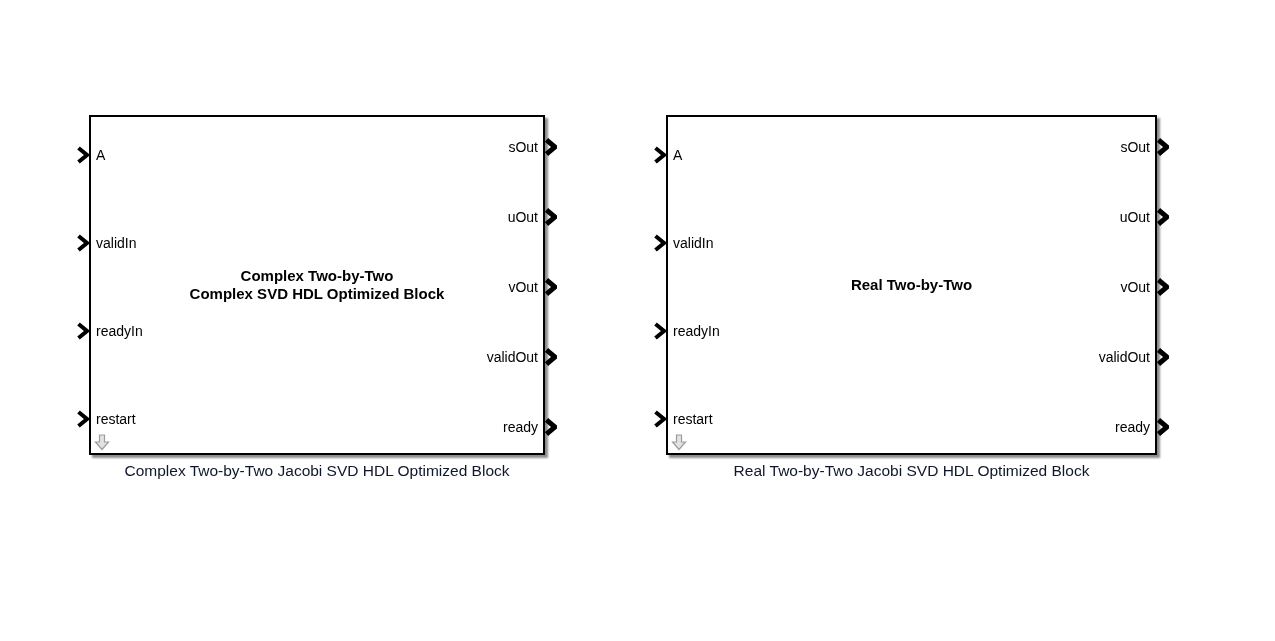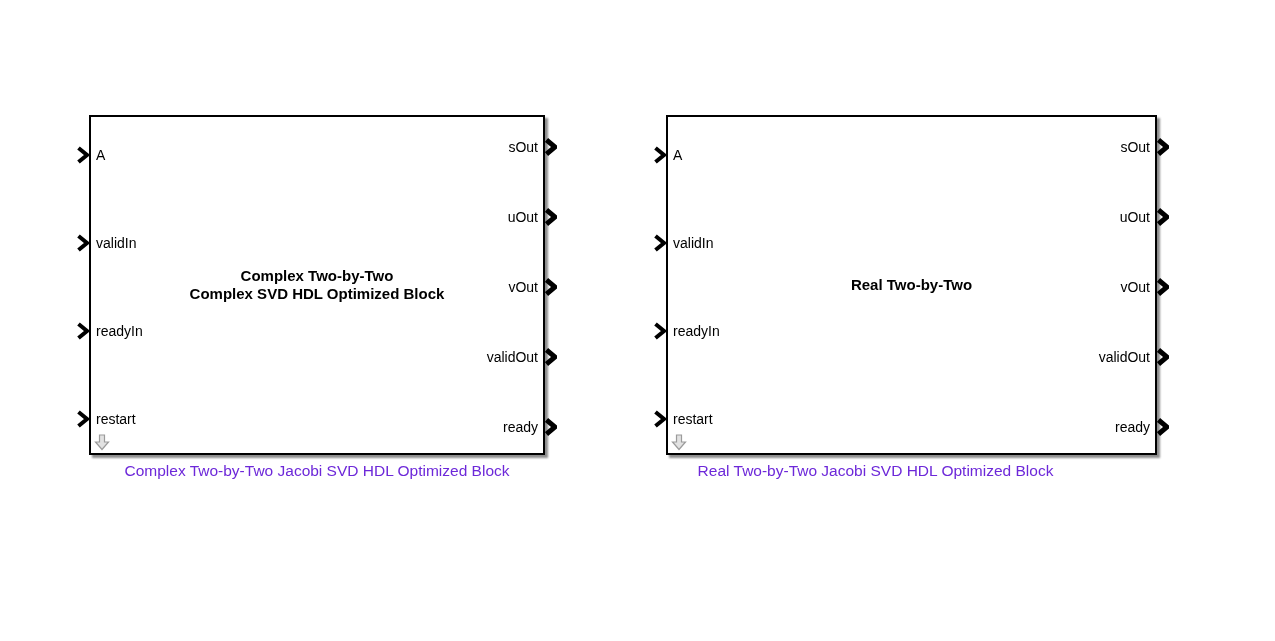--- a/index.html
+++ b/index.html
@@ -60,21 +60,21 @@
   .badge {
     position: absolute;
     left: 3px;
     bottom: 2px;
     line-height: 0;
   }
   .caption {
     position: absolute;
     text-align: center;
     font-size: 15.5px;
-    color: #6d28d9;
+    color: #0f172a;
     white-space: nowrap;
   }
 </style>
 </head>
 <body>
 
 <div class="canvas">
 
   <div class="block" style="left:89px; top:115px; width:456px; height:340px;">
 
@@ -206,15 +206,15 @@
       <span class="chev"><svg width="12" height="18" viewBox="0 0 12 18">
             <path d="M1.5 2 L10 9 L1.5 16" fill="none" stroke="#000" stroke-width="5"></path>
           </svg></span>
     </div>
 
     <span class="badge"><svg width="16" height="17" viewBox="0 0 16 17">
           <path d="M5.5 1 L10.5 1 L10.5 8 L14.5 8 L8 15.5 L1.5 8 L5.5 8 Z" fill="#e2e2e2" stroke="#9b9b9b" stroke-width="1.2"></path>
         </svg></span>
   </div>
 
-  <div class="caption" style="left:630px; top:462px; width:491px;">Real Two-by-Two Jacobi SVD HDL Optimized Block</div>
+  <div class="caption" style="left:666px; top:462px; width:491px;">Real Two-by-Two Jacobi SVD HDL Optimized Block</div>
 
 </div>
 
 </body></html>

